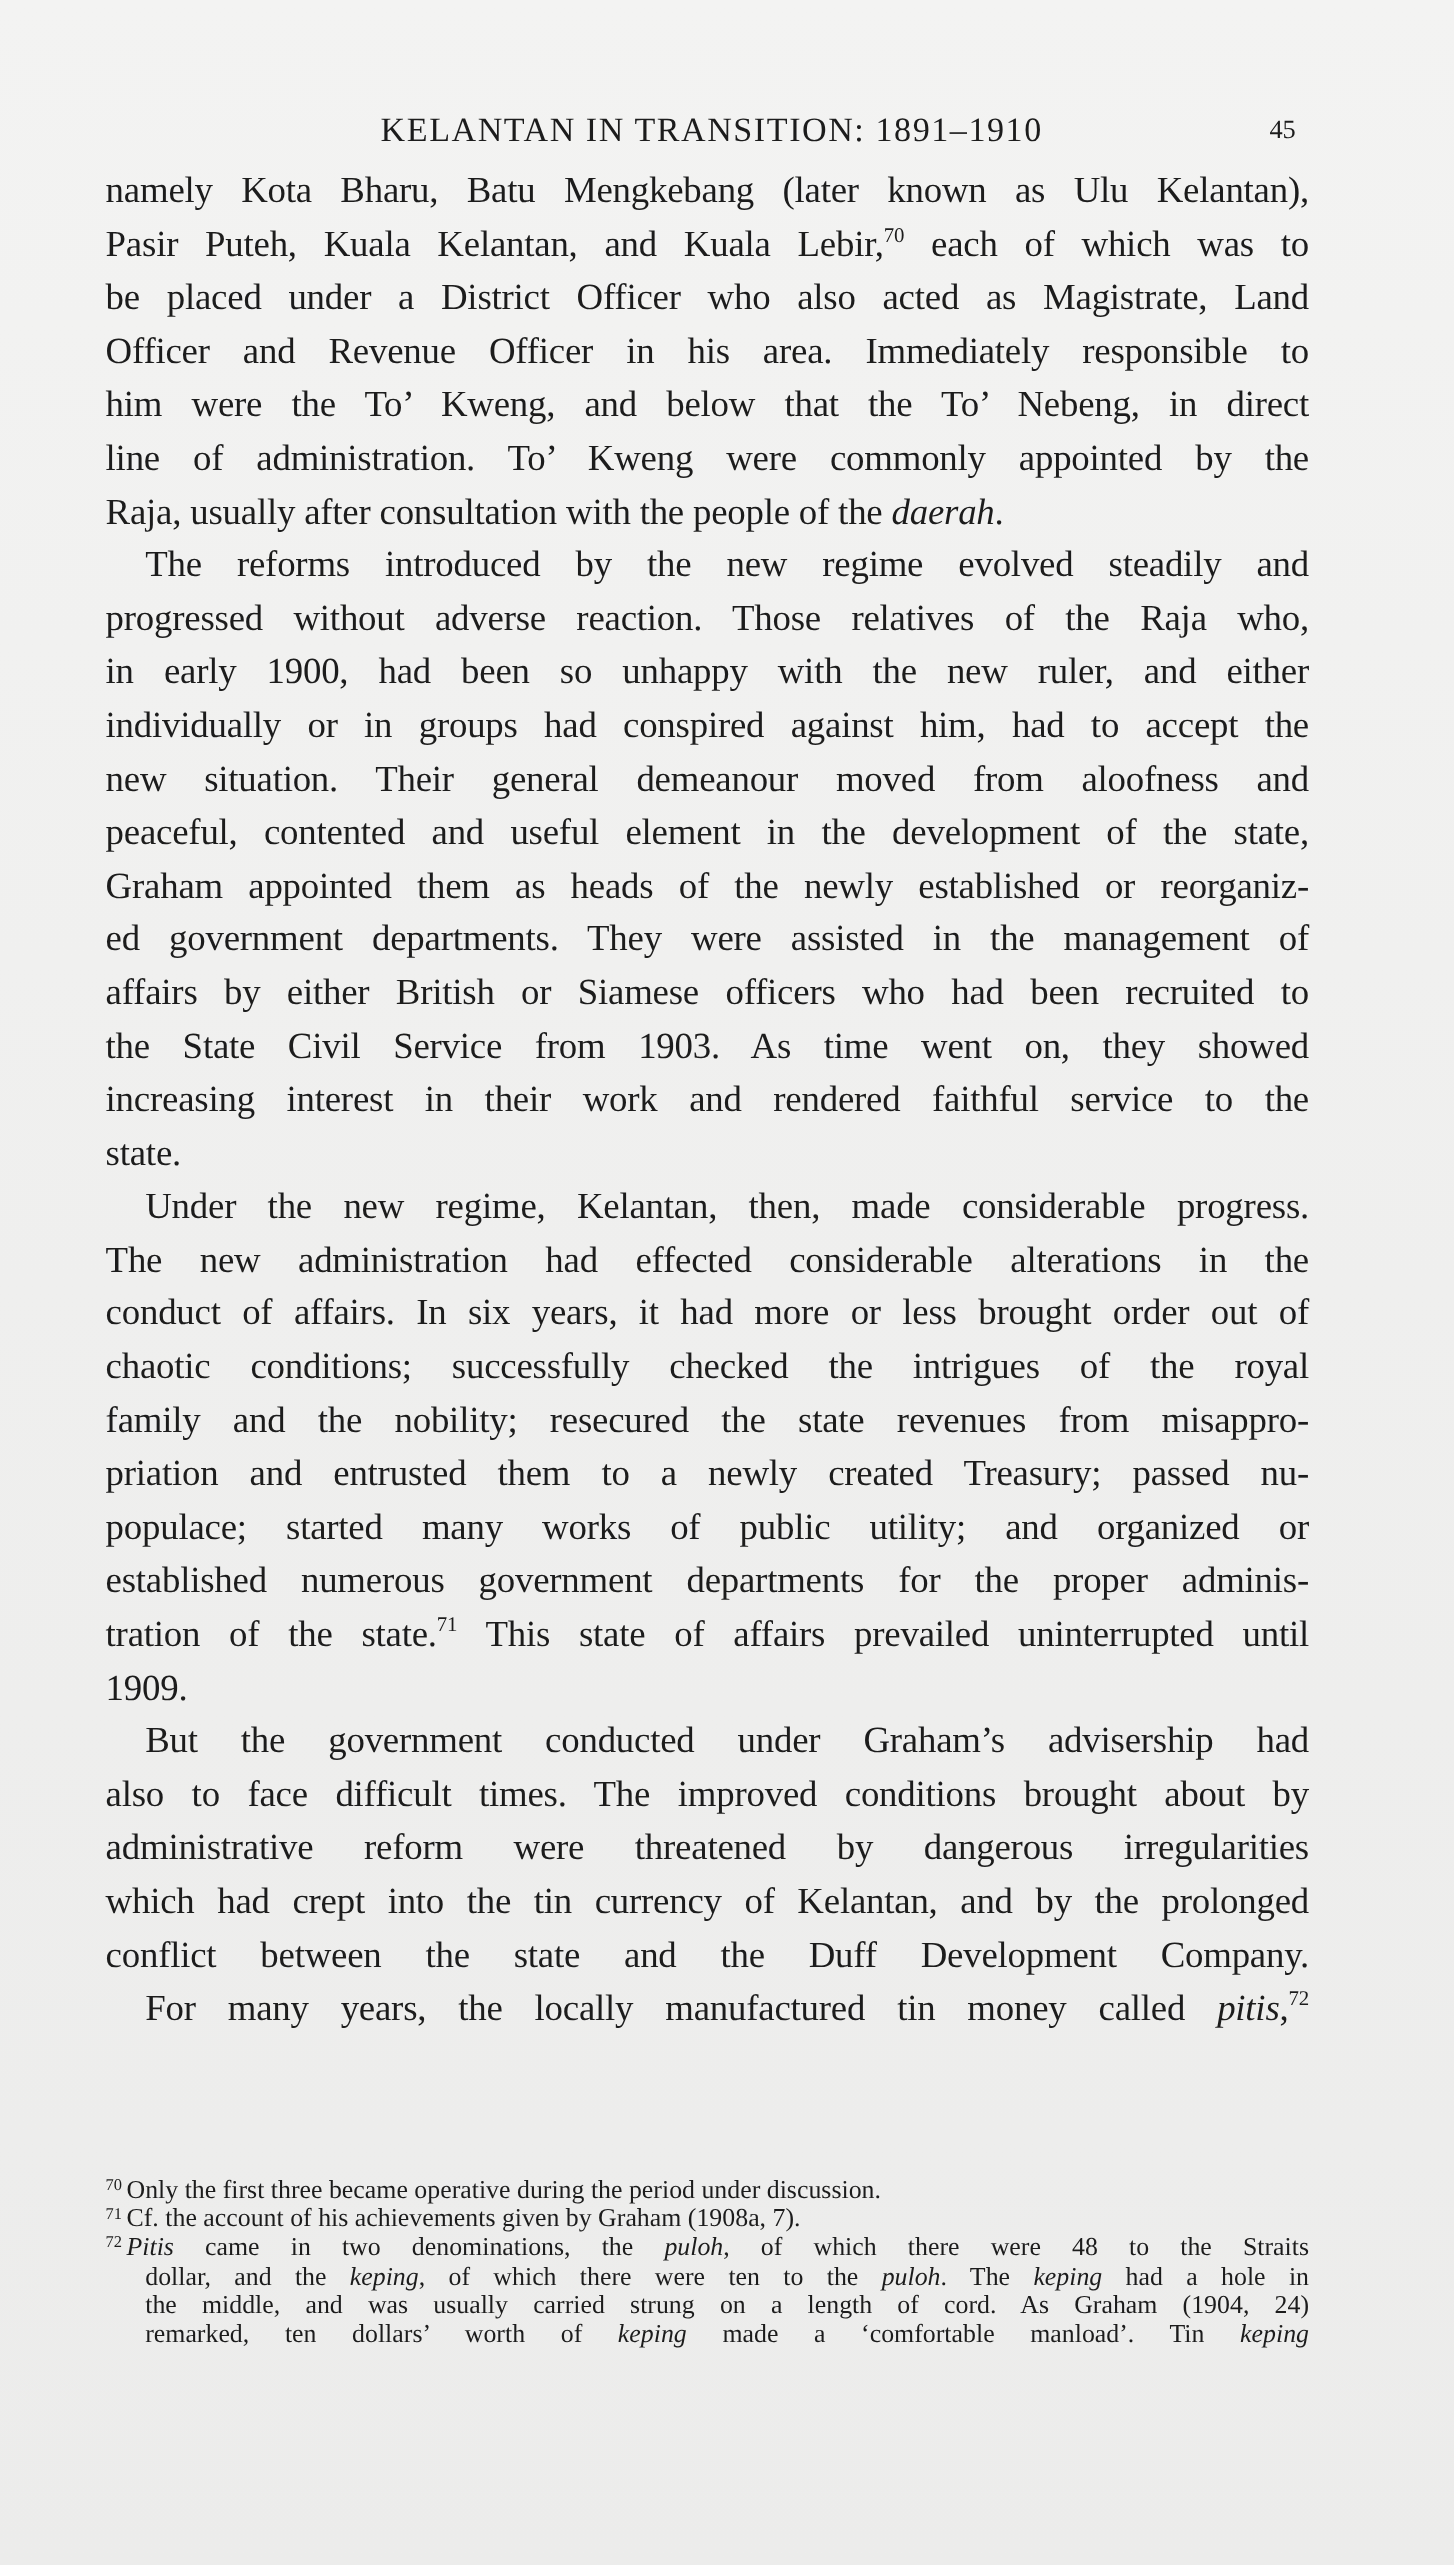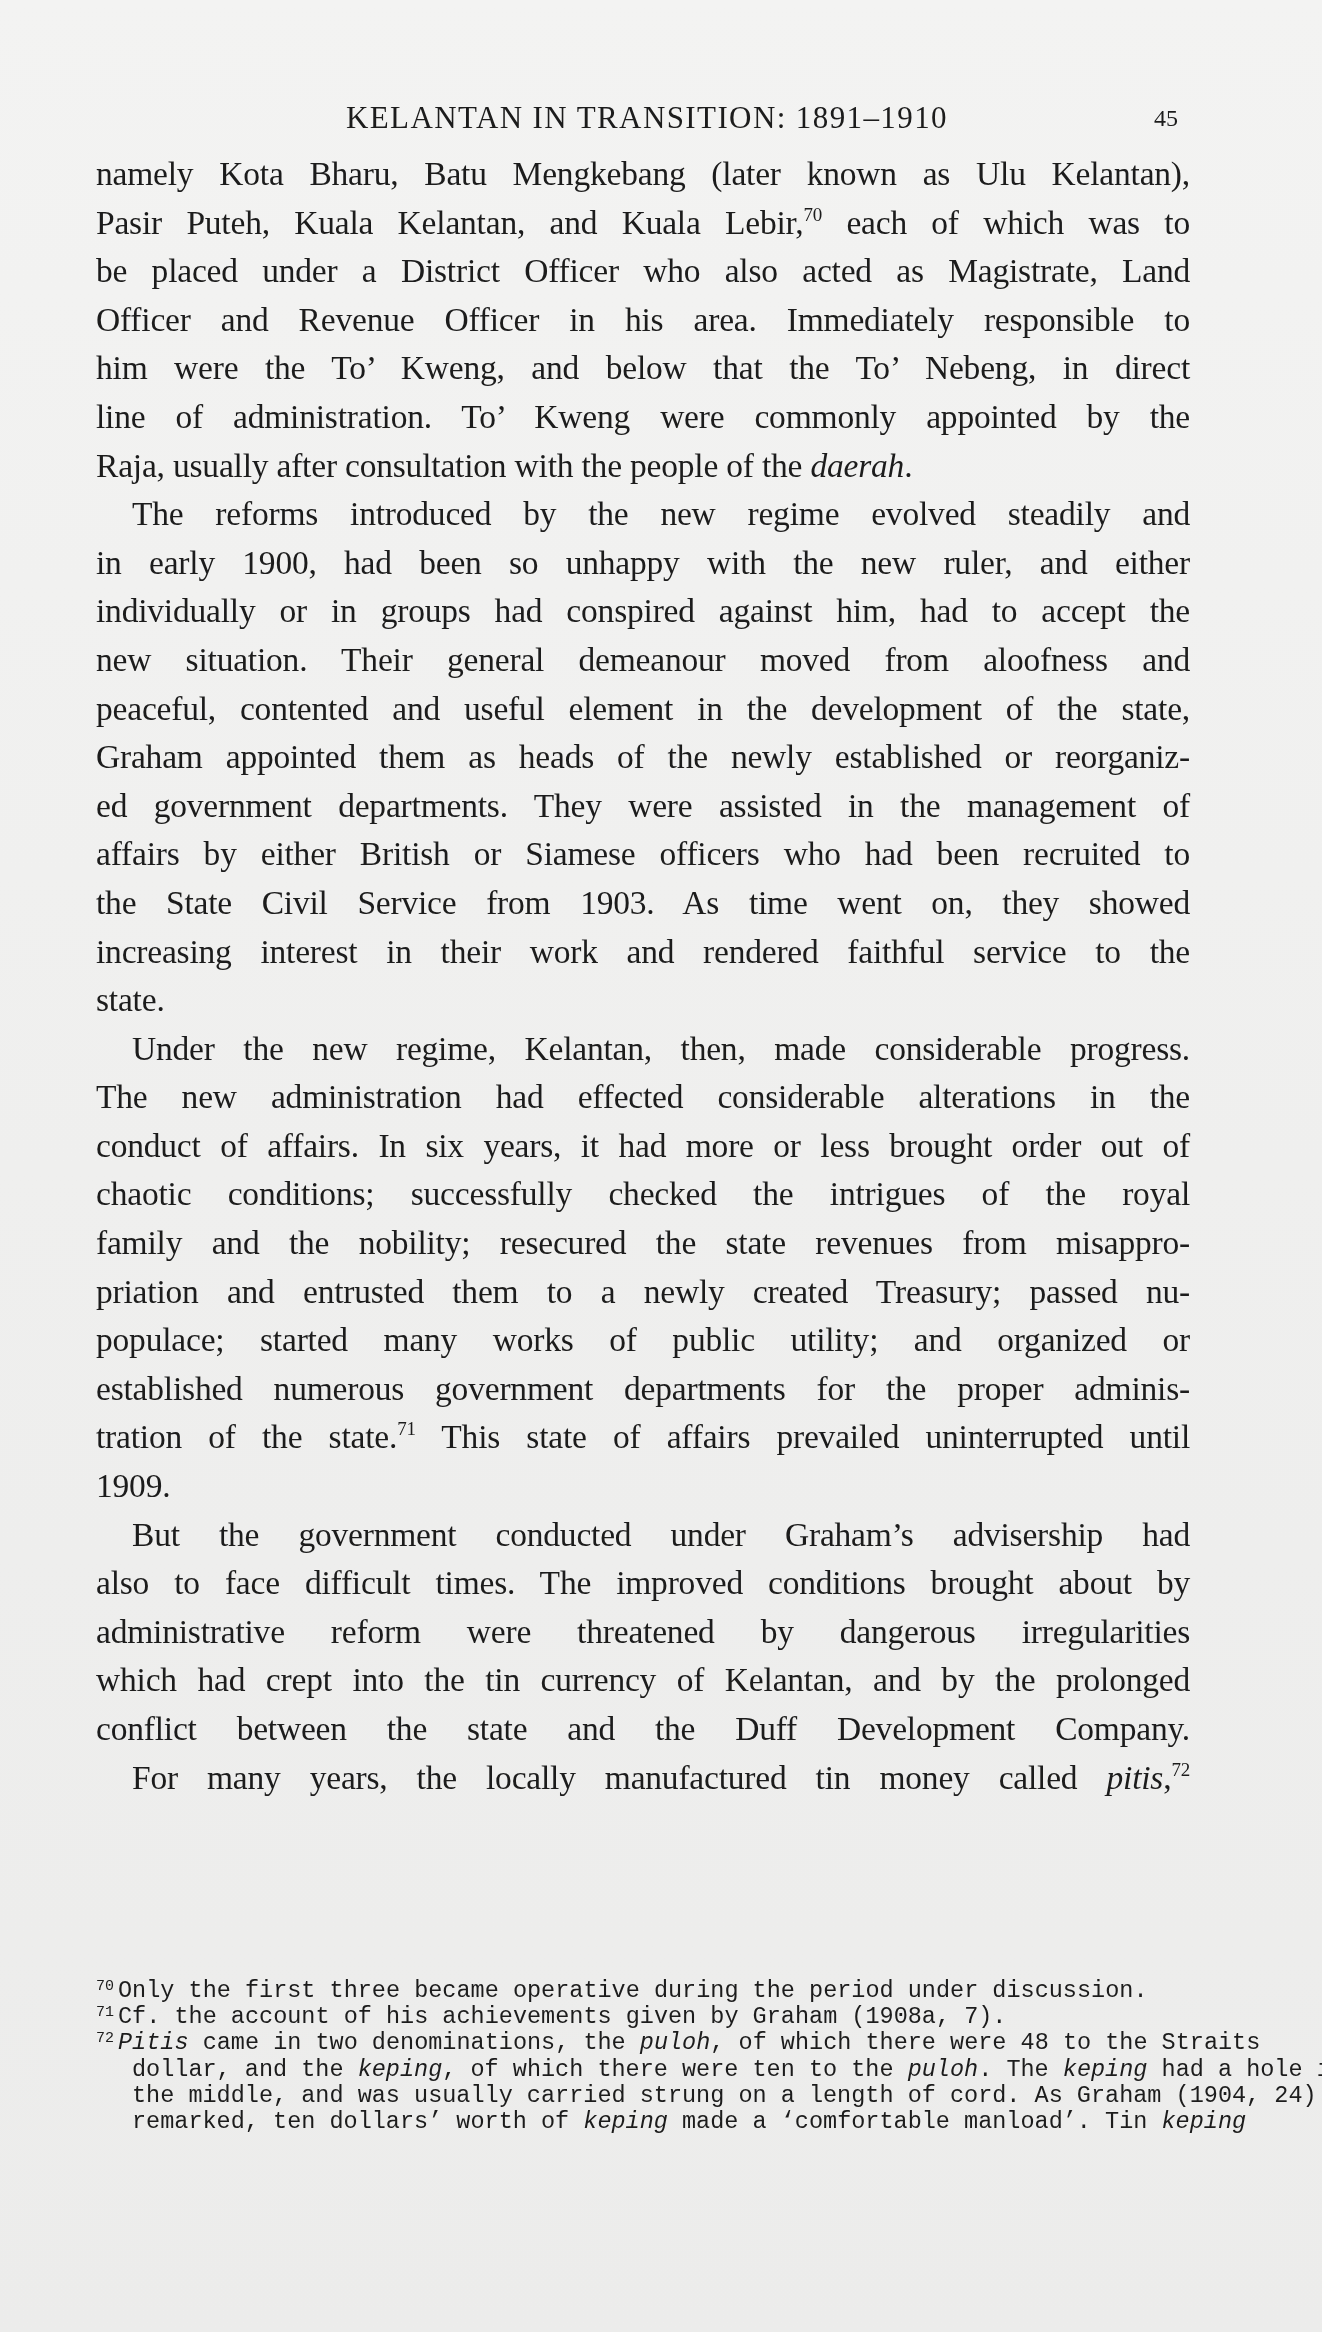--- a/index.html
+++ b/index.html
@@ -70,21 +70,20 @@
       left: 96px;
       width: 1094px;
     }
     .fn-line {
       height: 26.2px;
       line-height: 26.2px;
       font-size: 23.5px;
       white-space: nowrap;
       text-align: justify;
       text-align-last: justify;
-      font-family: Liberation Mono, monospace;
     }
     .fn-line.last { text-align-last: left; }
     .fn-line.cont { padding-left: 36px; }
     .fn-num {
       font-size: 15px;
       vertical-align: 7px;
       line-height: 0;
       margin-right: 4px;
     }
   </style>
@@ -99,20 +98,21 @@
 
   <div class="body-text" id="body-text">
       <div class="line"><span>namely Kota Bharu, Batu Mengkebang (later known as Ulu Kelantan),</span></div>
       <div class="line"><span>Pasir Puteh, Kuala Kelantan, and Kuala Lebir,</span><sup>70</sup><span> each of which was to</span></div>
       <div class="line"><span>be placed under a District Officer who also acted as Magistrate, Land</span></div>
       <div class="line"><span>Officer and Revenue Officer in his area. Immediately responsible to</span></div>
       <div class="line"><span>him were the To’ Kweng, and below that the To’ Nebeng, in direct</span></div>
       <div class="line"><span>line of administration. To’ Kweng were commonly appointed by the</span></div>
       <div class="line last"><span>Raja, usually after consultation with the people of the </span><i>daerah</i><span>.</span></div>
       <div class="line indent"><span>The reforms introduced by the new regime evolved steadily and</span></div>
+      <div class="line"><span>progressed without adverse reaction. Those relatives of the Raja who,</span></div>
       <div class="line"><span>in early 1900, had been so unhappy with the new ruler, and either</span></div>
       <div class="line"><span>individually or in groups had conspired against him, had to accept the</span></div>
       <div class="line"><span>new situation. Their general demeanour moved from aloofness and</span></div>
       <div class="line"><span>peaceful, contented and useful element in the development of the state,</span></div>
       <div class="line"><span>Graham appointed them as heads of the newly established or reorganiz-</span></div>
       <div class="line"><span>ed government departments. They were assisted in the management of</span></div>
       <div class="line"><span>affairs by either British or Siamese officers who had been recruited to</span></div>
       <div class="line"><span>the State Civil Service from 1903. As time went on, they showed</span></div>
       <div class="line"><span>increasing interest in their work and rendered faithful service to the</span></div>
       <div class="line last"><span>state.</span></div>

